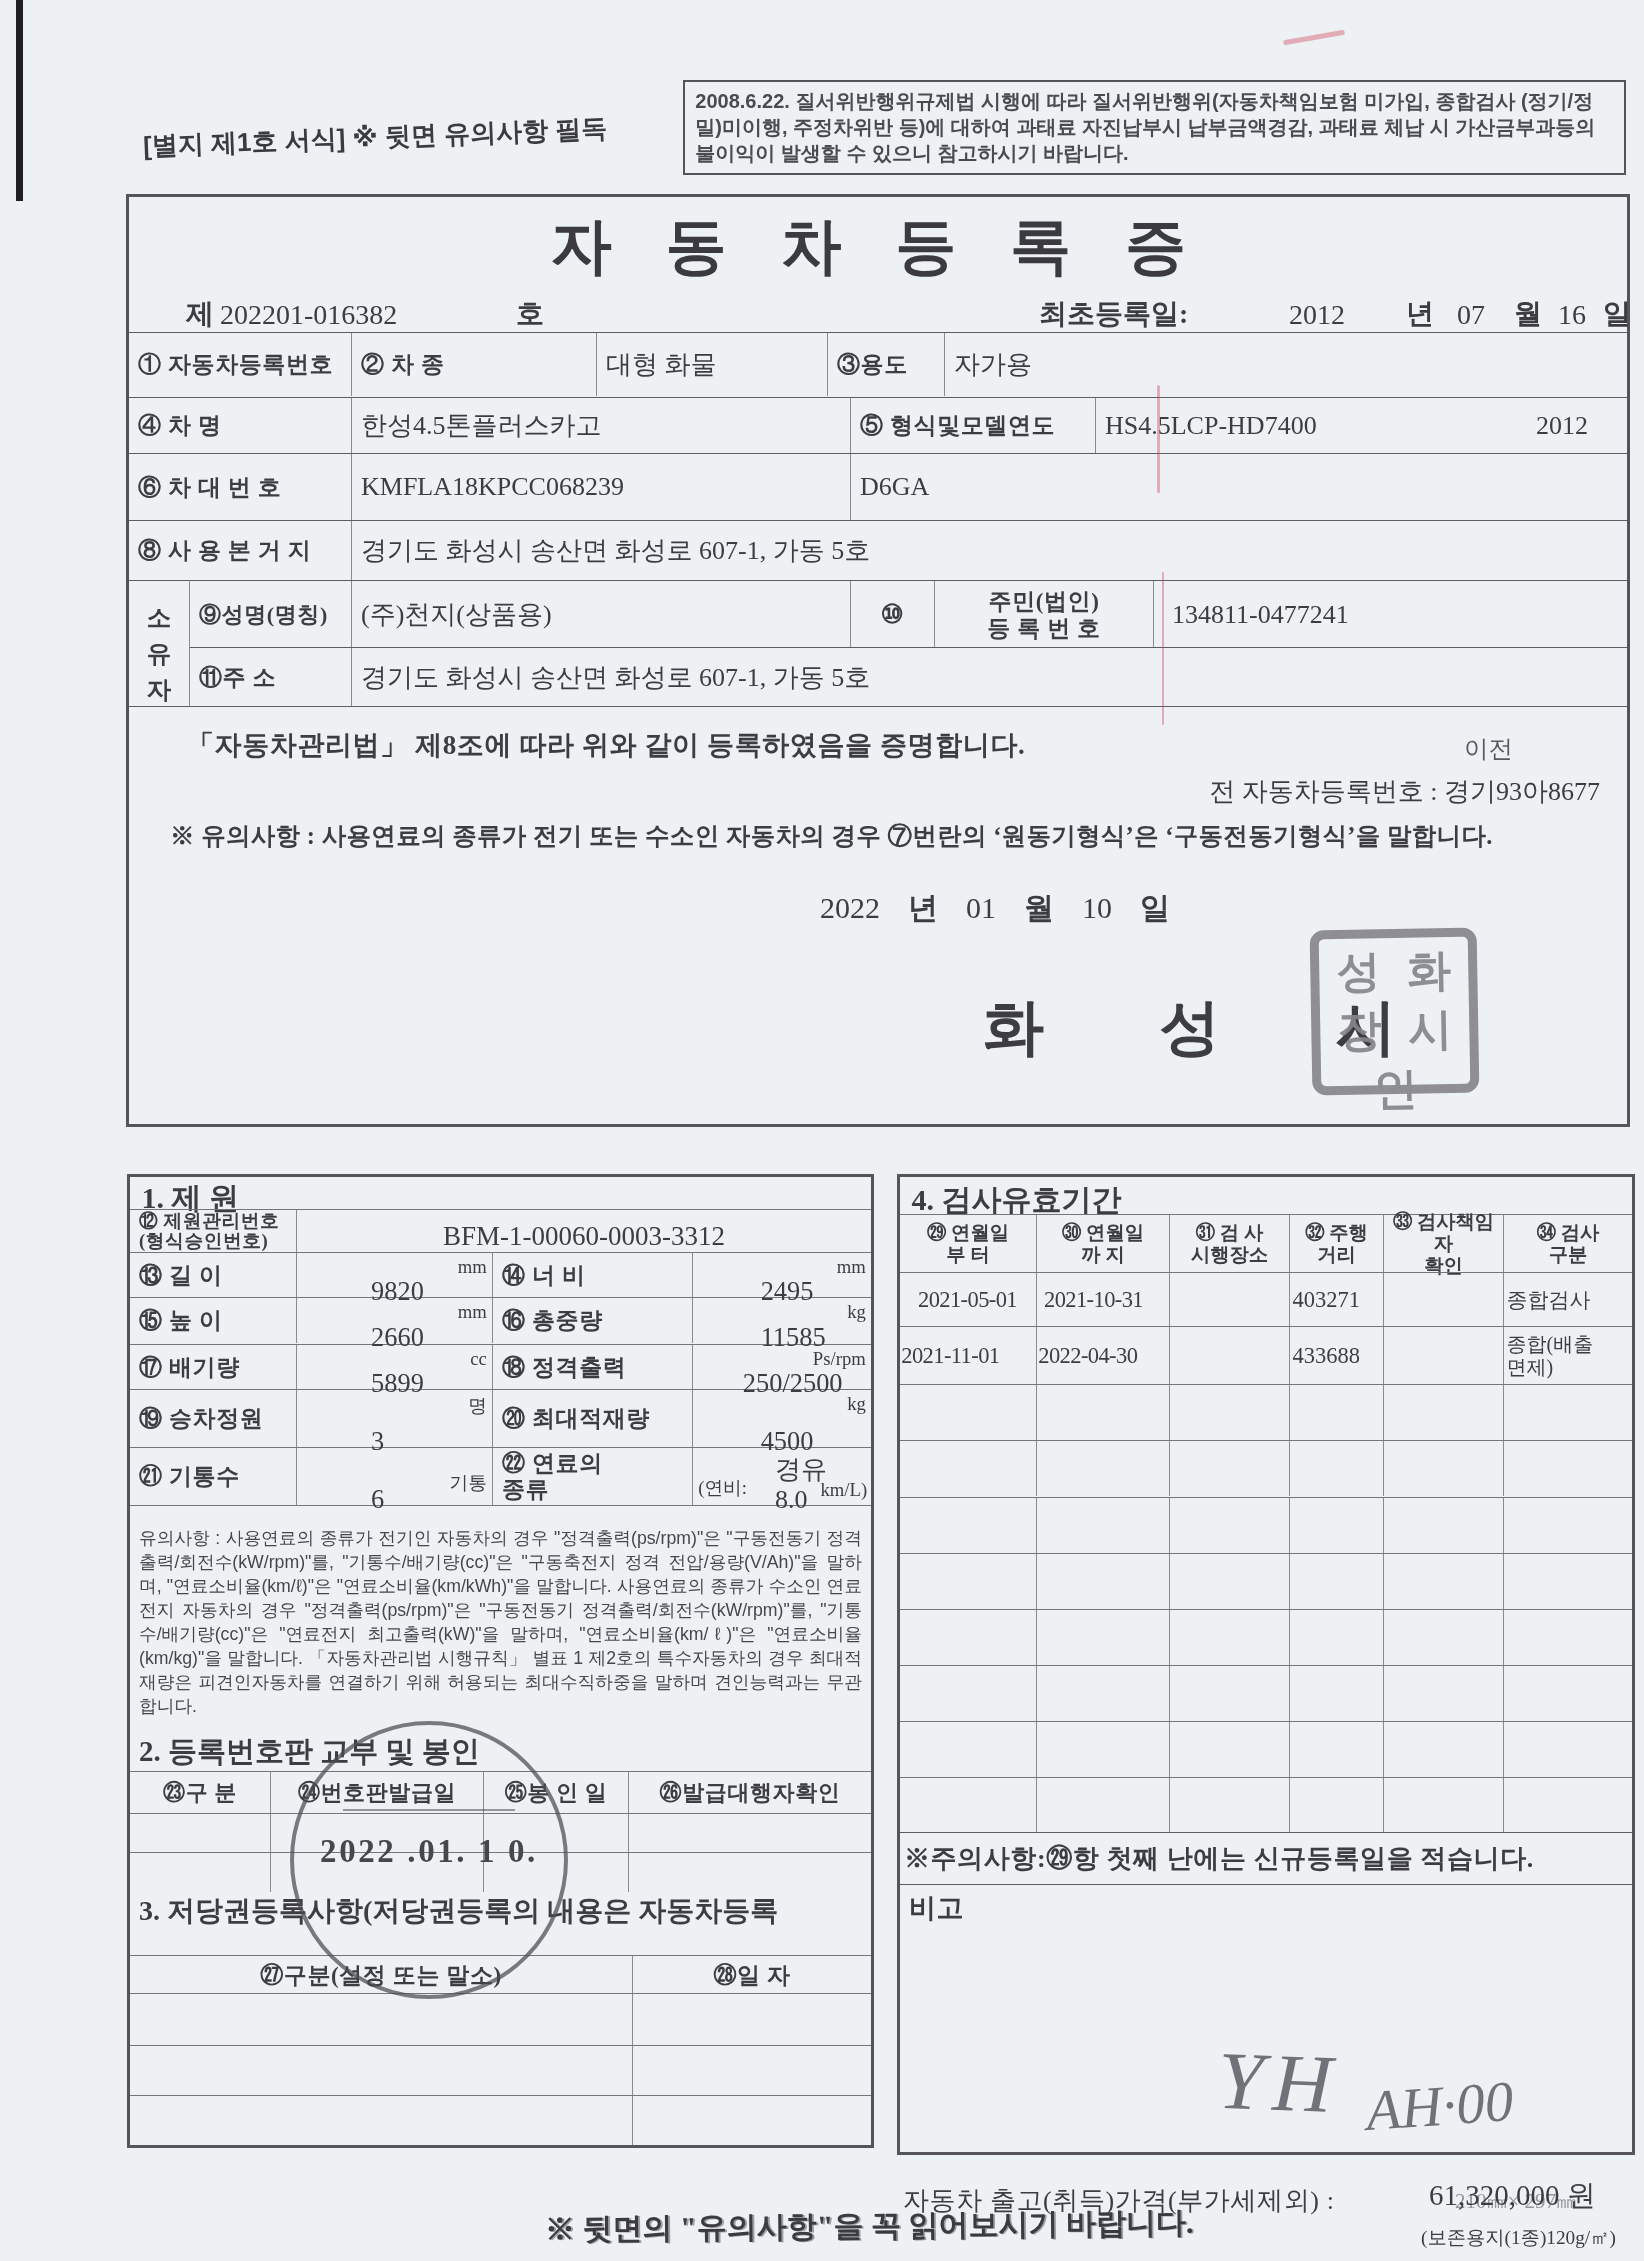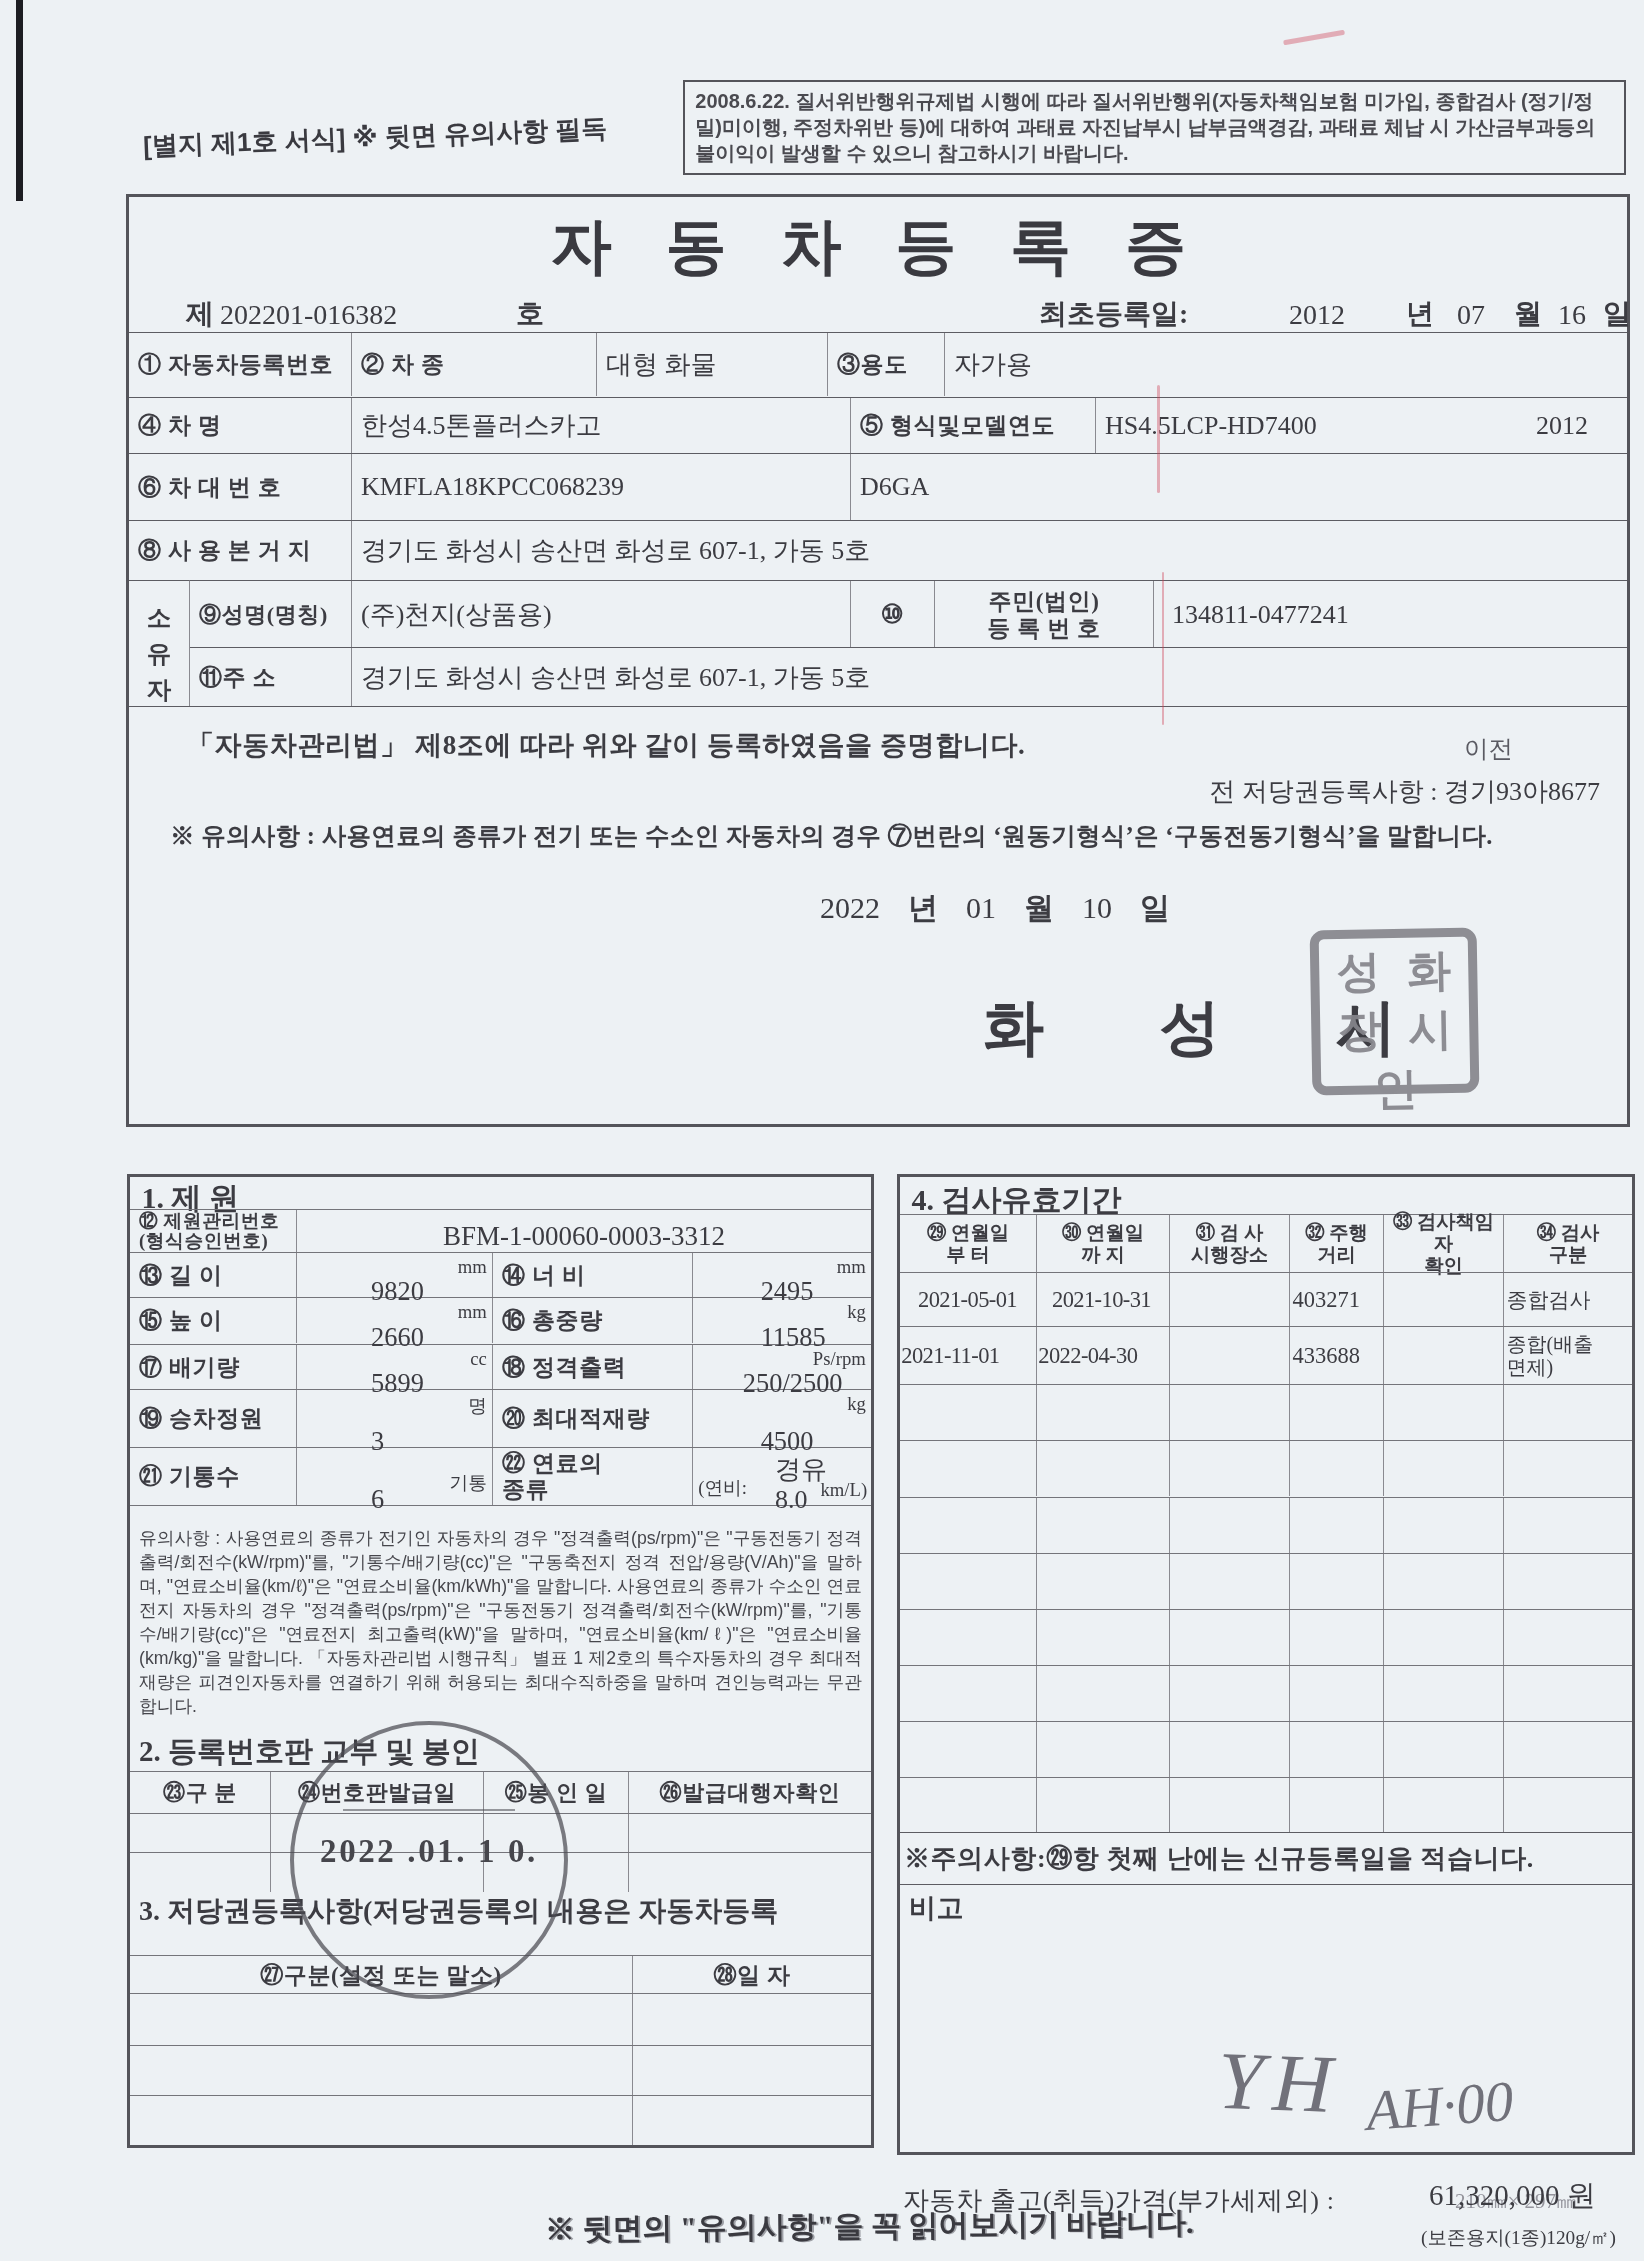--- a/index.html
+++ b/index.html
@@ -103,21 +103,21 @@
     </div>
 
     <div class="row" style="top:450px;height:59px;left:61px">
       <div class="lb" style="flex:0 0 161px">⑪주      소</div>
       <div class="vl" style="flex:1 1 auto">경기도 화성시 송산면 화성로 607-1, 가동 5호</div>
     </div>
     <div class="ab" style="left:0;right:0;top:509px;border-top:1.9px solid #5c5c62"></div>
 
     <div class="ab" style="left:58px;top:530px;font-size:27px;font-weight:bold;letter-spacing:0.6px">「자동차관리법」 제8조에 따라 위와 같이 등록하였음을 증명합니다.</div>
     <div class="ab" style="left:1335px;top:535px;font-size:24.5px;color:#5a5a62">이전</div>
-    <div class="ab" style="right:27px;top:577px;font-size:26px">전 저당권등록사항 : 경기93아8677</div>
+    <div class="ab" style="right:27px;top:577px;font-size:26px">전 자동차등록번호 : 경기93아8677</div>
     <div class="ab" style="left:41px;top:622px;font-size:24.5px;font-weight:bold;letter-spacing:0.3px">※ 유의사항 : 사용연료의 종류가 전기 또는 수소인 자동차의 경우 ⑦번란의 ‘원동기형식’은 ‘구동전동기형식’을 말합니다.</div>
 
     <div class="ab" style="left:691px;top:691px;font-size:30px;display:flex;gap:28px;align-items:baseline">
       <span>2022</span>
       <span style="font-weight:bold">년</span>
       <span>01</span>
       <span style="font-weight:bold">월</span>
       <span>10</span>
       <span style="font-weight:bold">일</span>
     </div>
@@ -275,21 +275,21 @@
       <div class="hx pre ctr" style="flex:0 0 94px">㉜ 주행
 거리</div>
       <div class="hx pre ctr" style="flex:0 0 120px">㉝ 검사책임자
 확인</div>
       <div class="hx pre ctr" style="flex:1 1 auto">㉞ 검사
 구분</div>
     </div>
 
     <div class="row thinrow" style="top:95px;height:55px;font-size:22.5px">
       <div style="flex:0 0 136px;padding-left:18px;letter-spacing:-0.6px">2021-05-01</div>
-      <div style="flex:0 0 133px;padding-left:15px;letter-spacing:-0.6px">2021-10-31</div>
+      <div style="flex:0 0 133px;padding-left:7px;letter-spacing:-0.6px">2021-10-31</div>
       <div style="flex:0 0 120px"></div>
       <div style="flex:0 0 94px;padding-left:2.6px">403271</div>
       <div style="flex:0 0 120px"></div>
       <div class="pre" style="flex:1 1 auto;padding-left:2.6px;font-size:21px">종합검사</div>
     </div>
 
     <div class="row thinrow" style="top:149px;height:58px;font-size:22.5px">
       <div style="flex:0 0 136px;padding-left:1.3px;letter-spacing:-0.6px">2021-11-01</div>
       <div style="flex:0 0 133px;padding-left:1.3px;letter-spacing:-0.6px">2022-04-30</div>
       <div style="flex:0 0 120px"></div>

